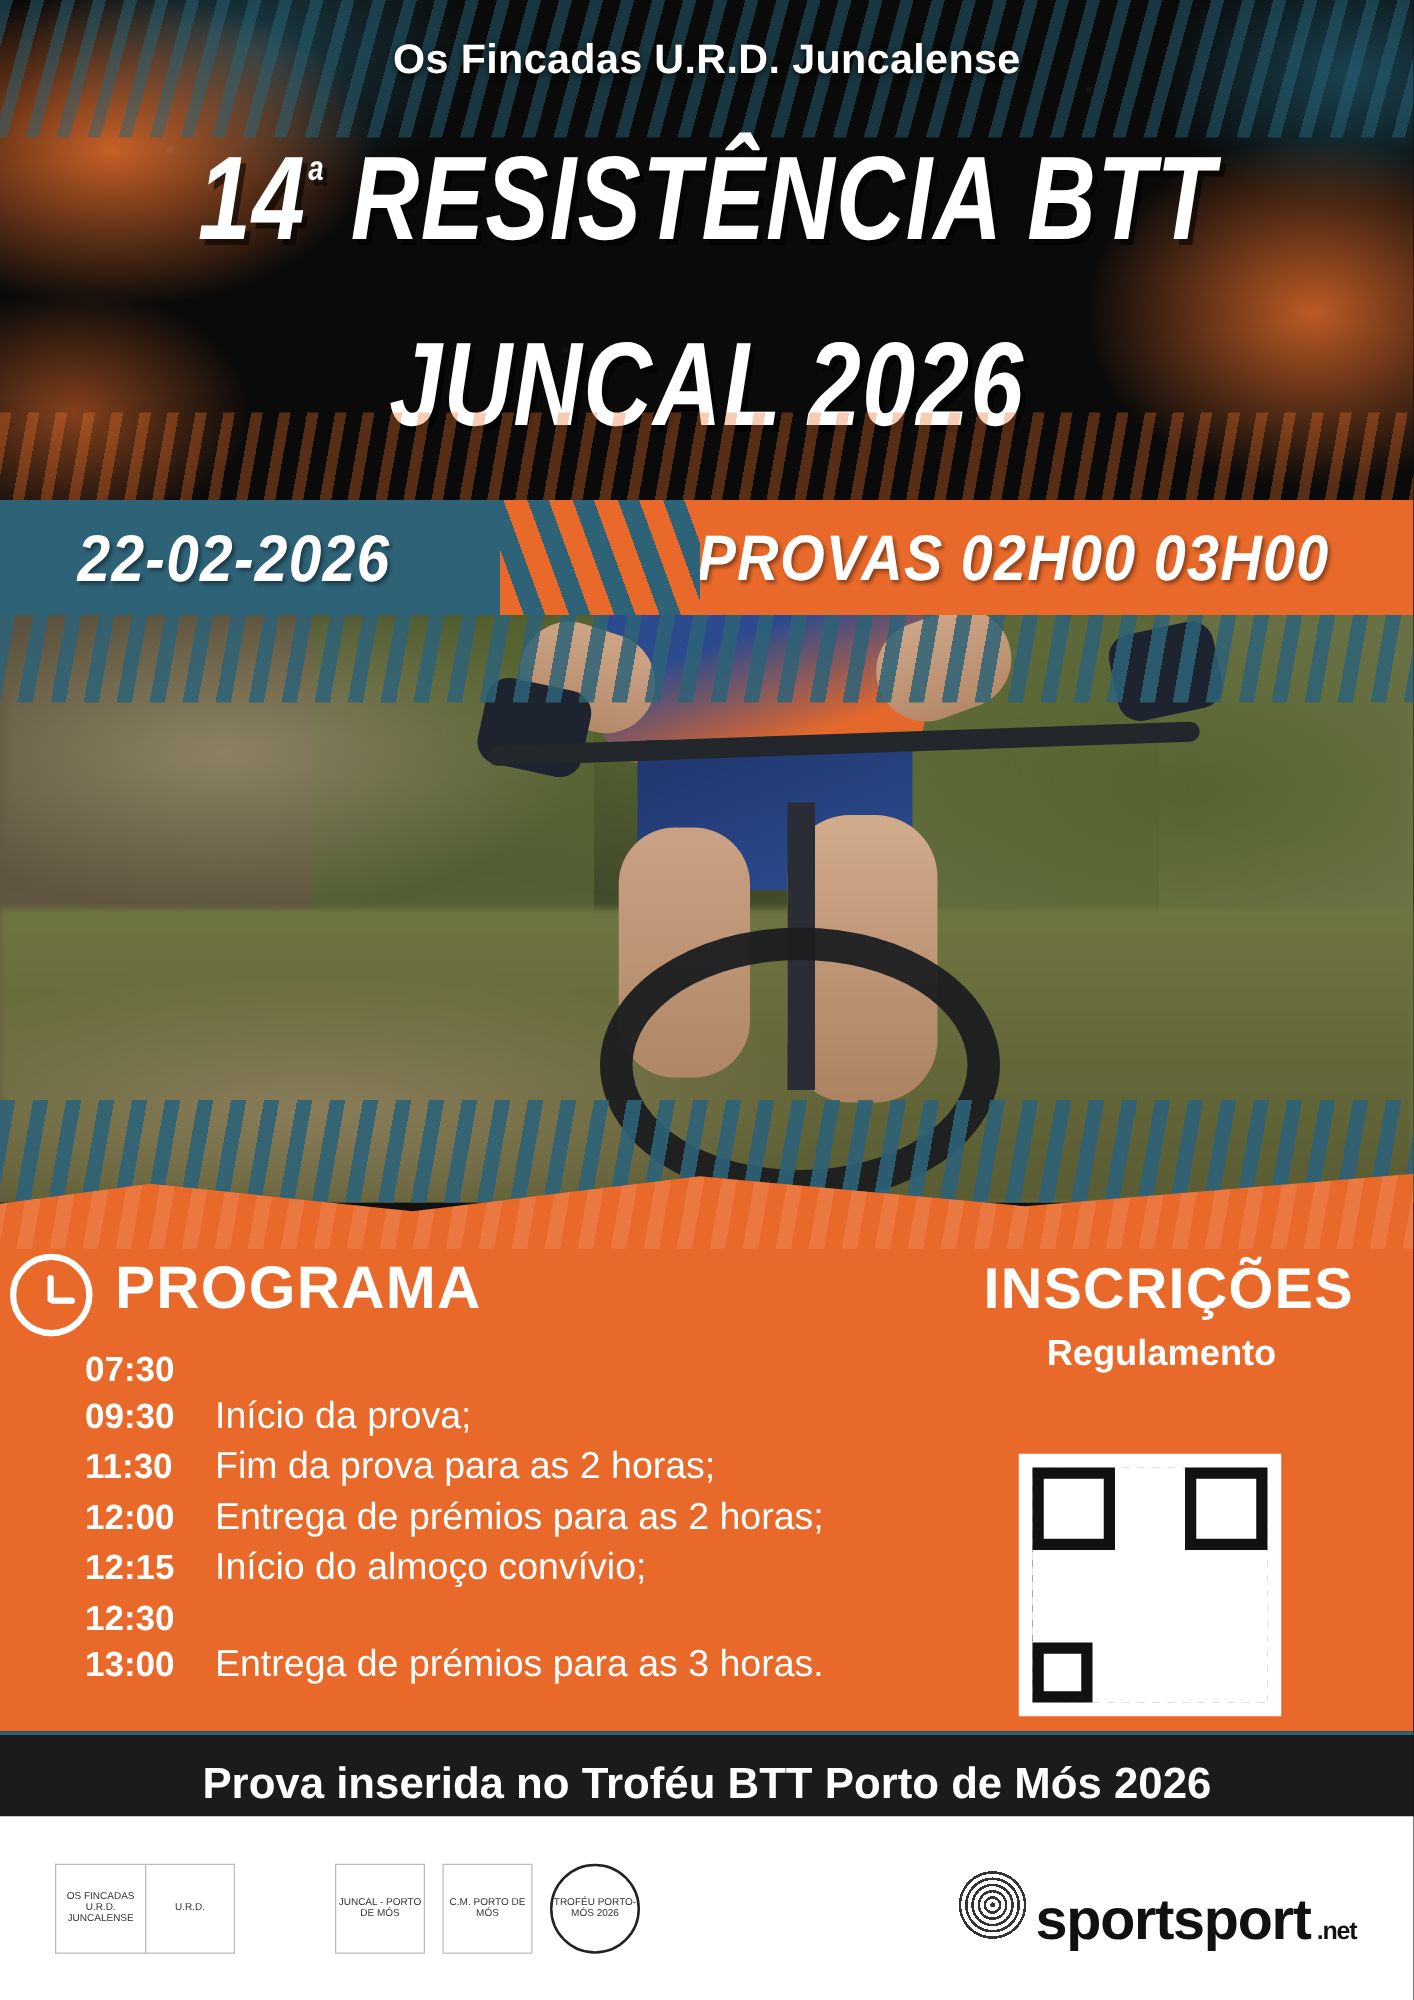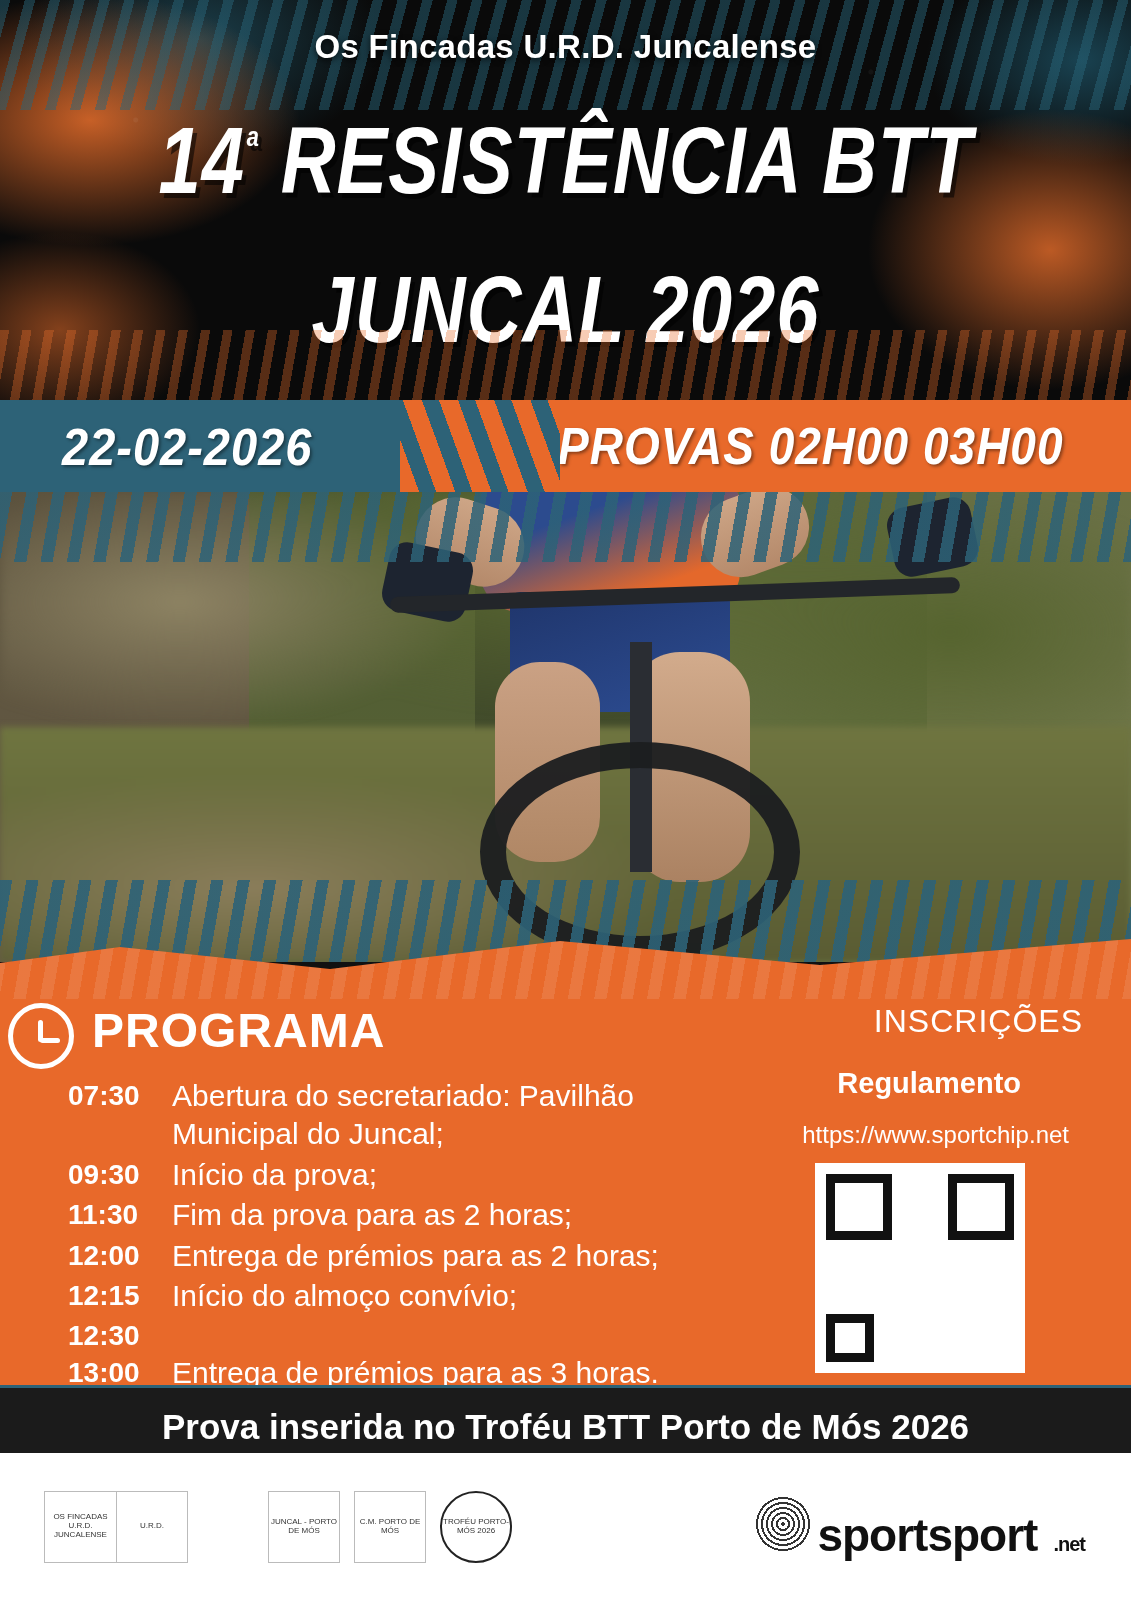--- a/index.html
+++ b/index.html
@@ -233,21 +233,21 @@
   .clock-icon::after{
     content:""; position:absolute; left:27px; top:30px; width:20px; height:5px; background:#fff; border-radius:3px;
   }
 
   .h-programa {
     position:absolute; left:92px; top:78px;
     color:#fff; font-size:48px; font-weight:bold; letter-spacing:1px;
   }
   .h-inscricoes {
     position:absolute; right:48px; top:78px;
-    color:#fff; font-size:32px; font-weight:normal; letter-spacing:1px;
+    color:#fff; font-size:46px; font-weight:bold; letter-spacing:1px;
   }
   .h-regulamento {
     position:absolute; right:110px; top:142px;
     color:#fff; font-size:29px; font-weight:bold;
   }
   .url {
     position:absolute; right:62px; top:196px;
     color:#fff; font-size:24px;
   }
   .qr {
@@ -337,21 +337,21 @@
   .sc-swirl{
     width:56px; height:56px;
     border-radius:50%;
     background:
       repeating-radial-gradient(circle at 50% 50%, #333 0 2px, #fff 2px 5px);
     margin-right:6px;
     margin-bottom:6px;
   }
   .sc-text{ font-size:46px; font-weight:bold; color:#111; letter-spacing:-1px; line-height:1; }
   .sc-text .chip{ color:#111; }
-  .sc-net{ font-size:20px; font-weight:bold; color:#111; margin-left:16px; }
+  .sc-net{ font-size:20px; font-weight:bold; color:#111; margin-left:5px; }
 </style>
 </head>
 <body>
 
 <div class="poster">
 
   <div class="top">
     <div class="speckle"></div>
     <div class="org">Os Fincadas U.R.D. Juncalense</div>
     <div class="title1">
@@ -392,21 +392,20 @@
 
   <div class="content">
     <div class="tracks"></div>
 
     <div class="clock-icon"></div>
     <div class="h-programa">PROGRAMA</div>
 
     <div class="schedule">
       <div class="row">
         <div class="time">07:30</div>
-        <div class="desc">Abertura do secretariado: Pavilhão Municipal do Juncal;</div>
       </div>
       <div class="row">
         <div class="time">09:30</div>
         <div class="desc">Início da prova;</div>
       </div>
       <div class="row">
         <div class="time">11:30</div>
         <div class="desc">Fim da prova para as 2 horas;</div>
       </div>
       <div class="row">
@@ -421,21 +420,20 @@
         <div class="time">12:30</div>
       </div>
       <div class="row">
         <div class="time">13:00</div>
         <div class="desc">Entrega de prémios para as 3 horas.</div>
       </div>
     </div>
 
     <div class="h-inscricoes">INSCRIÇÕES</div>
     <div class="h-regulamento">Regulamento</div>
-    <div class="url">https://www.sportchip.net</div>
     <div class="qr">
       <div class="qr-inner">
         <div class="qr-eye3"></div>
       </div>
     </div>
   </div>
 
   <div class="trofeu">
     <span>Prova inserida no Troféu BTT Porto de Mós 2026</span>
   </div>

